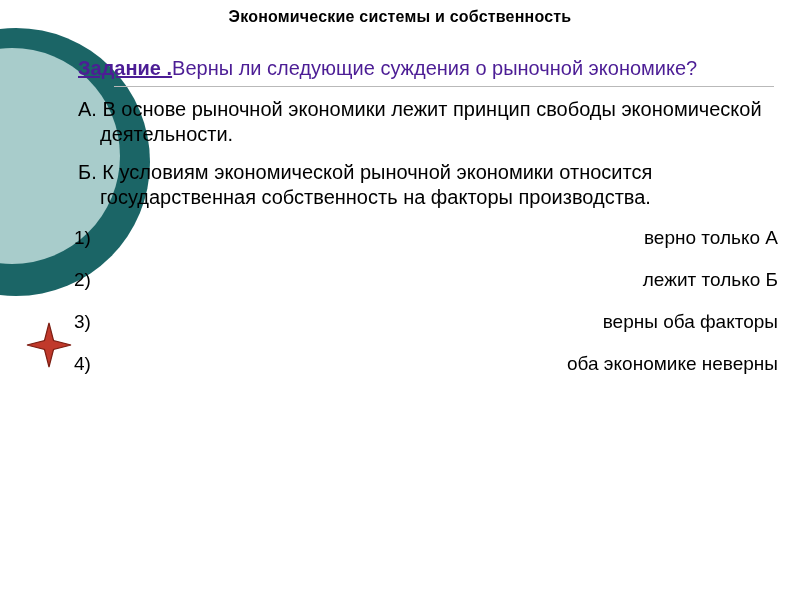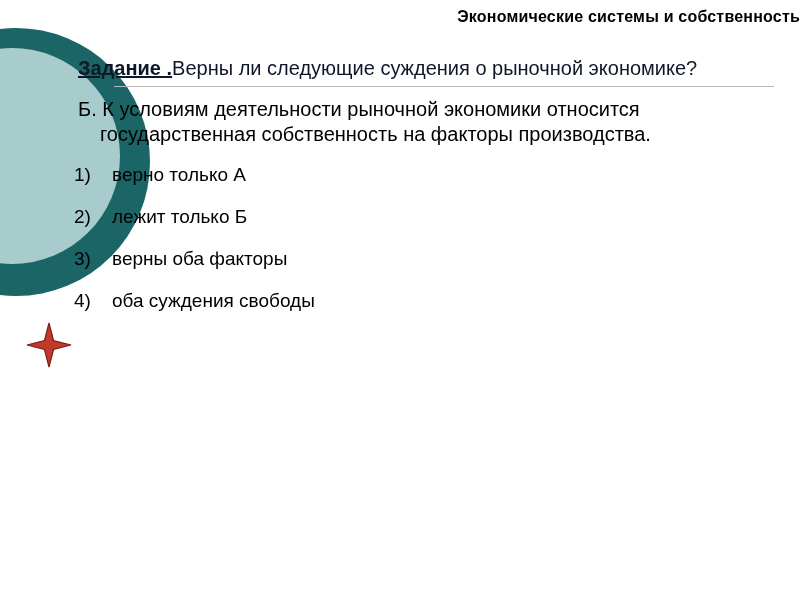--- a/index.html
+++ b/index.html
@@ -42,37 +42,37 @@
     height: 216px;
     border-radius: 50%;
     background: #a8cccb;
   }
 
   .slide-title {
     position: absolute;
     top: 8px;
     left: 0;
     width: 800px;
-    text-align: right;
+    text-align: center;
     font-size: 16px;
     font-weight: bold;
     color: #000000;
     letter-spacing: 0.2px;
   }
 
   .content {
     position: absolute;
     left: 66px;
     top: 56px;
     width: 712px;
   }
 
   .task-line {
     font-size: 20px;
-    color: #0f172a;
+    color: #4c1d95;
     line-height: 1.22;
     margin: 0 0 0 12px;
     text-indent: -2px;
     padding-right: 20px;
   }
   .task-label {
     font-weight: bold;
     text-decoration: underline;
   }
   .task-text {
@@ -114,20 +114,21 @@
   }
   .option-num {
     width: 46px;
     flex: 0 0 46px;
     text-align: left;
     padding-left: 8px;
     box-sizing: border-box;
   }
   .option-label {
     flex: 1 1 auto;
+    text-align: right;
   }
 
   
   .star-marker {
     position: absolute;
     left: 26px;
     top: 322px;
     width: 46px;
     height: 46px;
   }
@@ -144,38 +145,39 @@
 <div class="slide-title">Экономические системы и собственность</div>
 
 <div class="content">
 
   <p class="task-line hanging">
     <span class="task-label">Задание .</span><span class="task-text">Верны ли следующие суждения о рыночной экономике?</span>
   </p>
 
   <hr class="rule">
 
-  <p class="statement">Б. К условиям деятельности рыночной экономики относится государственная собственность на факторы производства.</p>
+  <p class="statement">А. В основе рыночной экономики лежит принцип свободы экономической деятельности.</p>
+  <p class="statement">Б. К условиям экономической рыночной экономики относится государственная собственность на факторы производства.</p>
 
   <ul class="options">
     <li class="option">
       <span class="option-num">1)</span>
       <span class="option-label">верно только А</span>
     </li>
     <li class="option">
       <span class="option-num">2)</span>
       <span class="option-label">лежит только Б</span>
     </li>
     <li class="option">
       <span class="option-num">3)</span>
       <span class="option-label">верны оба факторы</span>
     </li>
     <li class="option">
       <span class="option-num">4)</span>
-      <span class="option-label">оба суждения свободы</span>
+      <span class="option-label">оба экономике неверны</span>
     </li>
   </ul>
 </div>
 
 <div class="star-marker">
   <svg width="46" height="46" viewBox="0 0 46 46" xmlns="http://www.w3.org/2000/svg">
     <path d="M23 1 L27.5 18.5 L45 23 L27.5 27.5 L23 45 L18.5 27.5 L1 23 L18.5 18.5 Z" fill="#c0392b" stroke="#7b1d12" stroke-width="1.2"></path>
   </svg>
 </div>
 

